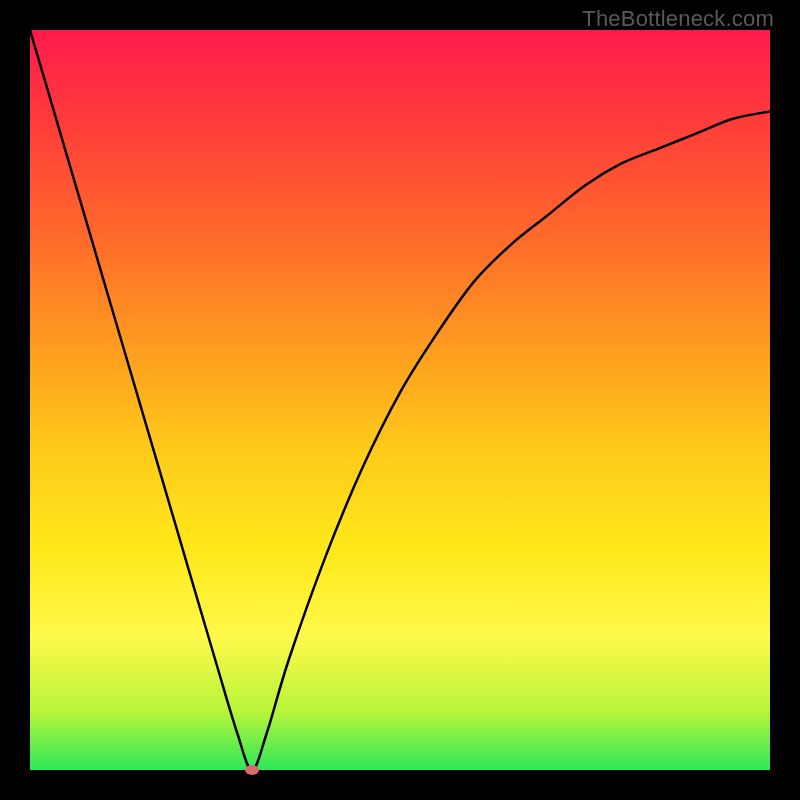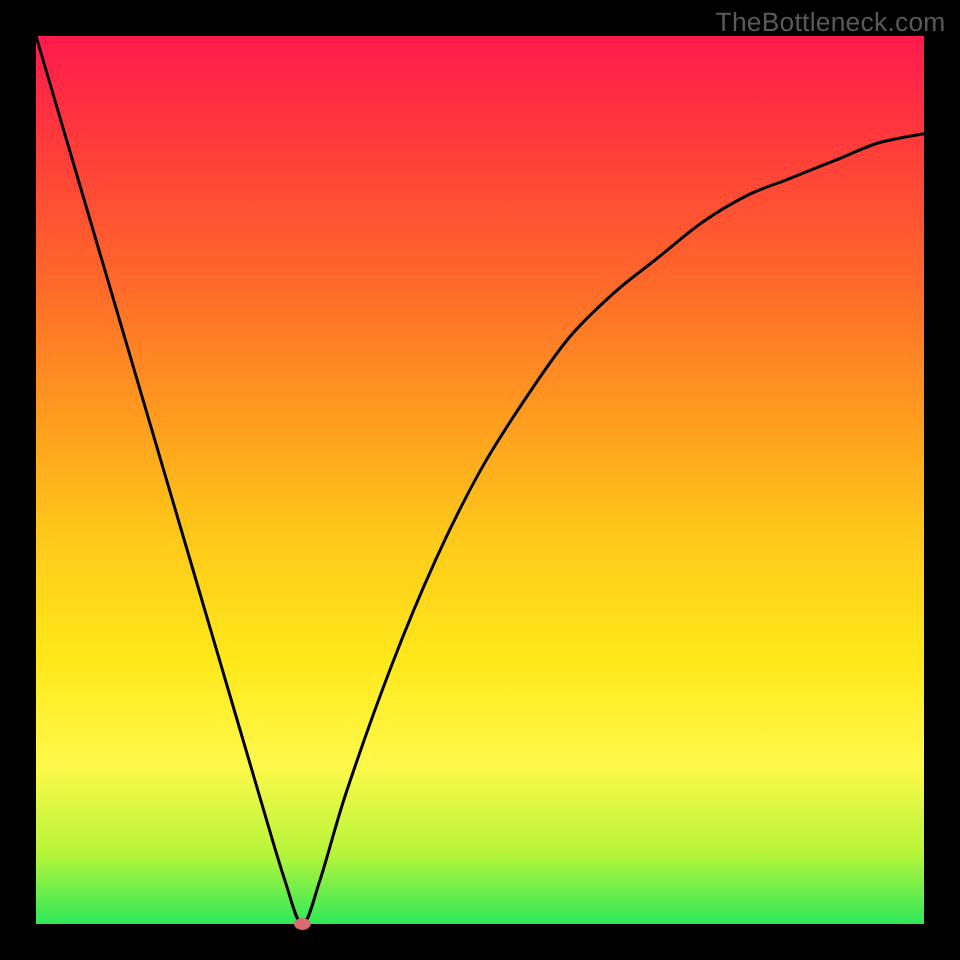--- a/index.html
+++ b/index.html
@@ -23,21 +23,21 @@
       #ff9920 42%,
       #ffc81a 56%,
       #ffe81a 70%,
       #fff94a 82%,
       #b8f53a 92%,
       #2ee85a 100%);
   }
   .watermark {
     position: absolute;
     top: 6px;
-    right: 12px;
+    right: 26px;
     font-family: Arial, Helvetica, sans-serif;
     font-size: 22px;
     color: #5a5a5a;
     letter-spacing: 0.2px;
     user-select: none;
   }
   svg.curve {
     position: absolute;
     left: 0; top: 0;
     width: 100%; height: 100%;

